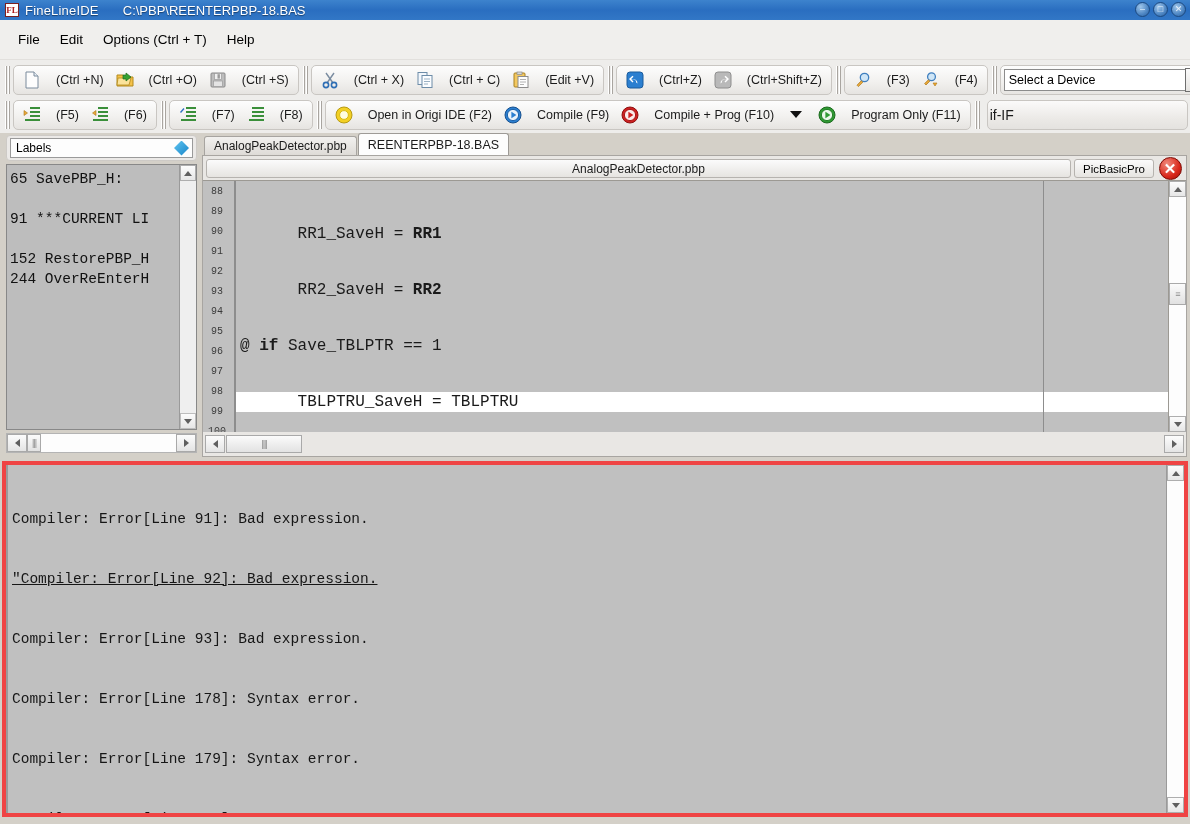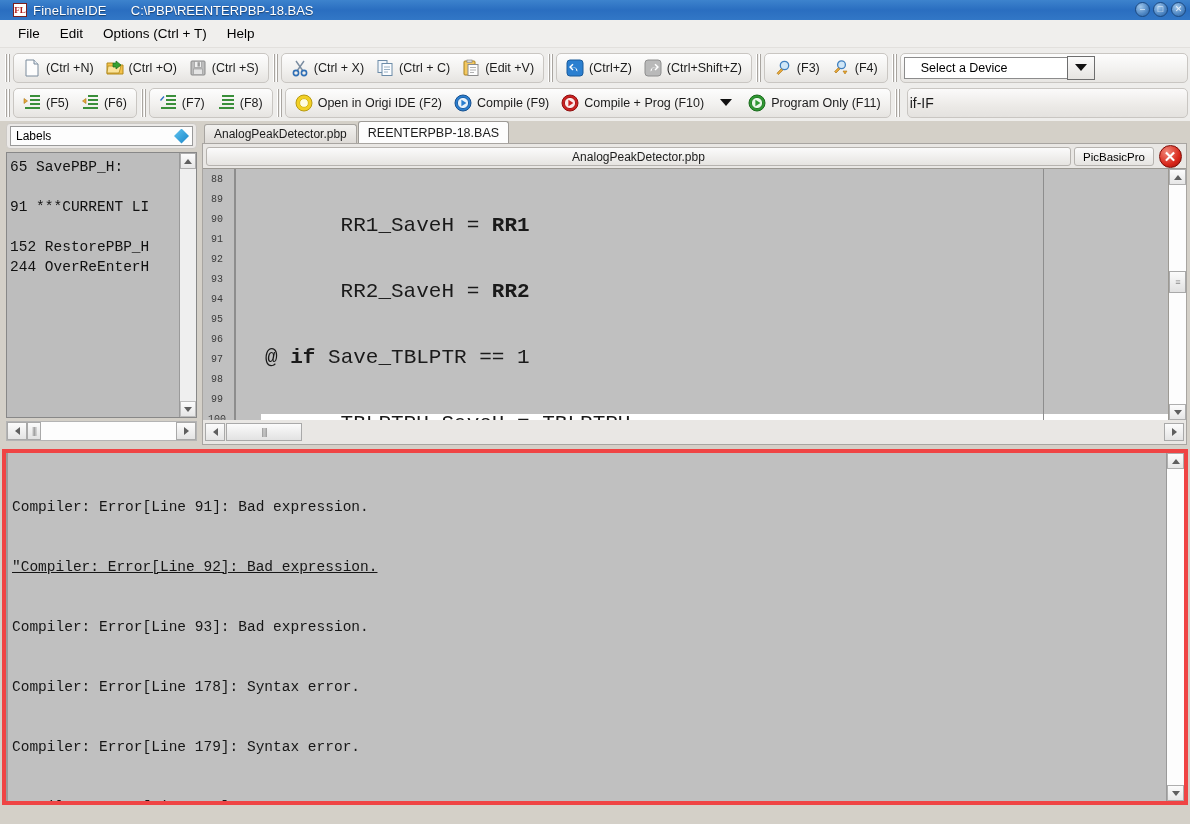--- a/index.html
+++ b/index.html
@@ -15,21 +15,21 @@
 
   
   #titlebar {
     height:20px;
     background:linear-gradient(to bottom,#3d83cd 0%,#2a6ec0 45%,#2567b9 55%,#3277c6 100%);
     display:flex; align-items:center;
     padding:0 2px;
     position:relative;
   }
   #app-icon {
-    width:14px;height:14px;margin-left:11px;margin-right:6px;
+    width:14px;height:14px;margin-left:3px;margin-right:6px;
     background:#fff;border:1px solid #7a2020;
     color:#b02020;font-size:9px;font-weight:bold;
     display:flex;align-items:center;justify-content:center;
     font-family:"Liberation Serif",serif;
     flex:none;
   }
   #app-title {
     color:#fff; font-size:13px; letter-spacing:.2px;
     text-shadow:0 1px 1px rgba(0,0,0,.45);
     white-space:nowrap;
@@ -42,21 +42,21 @@
   .winbtn {
     width:15px;height:15px;border-radius:50%;
     background:radial-gradient(circle at 35% 30%,#9fc6ea,#4d86c4 60%,#2b5e9c);
     border:1px solid #1d4a80;
     display:flex;align-items:center;justify-content:center;
     color:#e8f1fa;font-size:9px;line-height:1;
   }
 
   
   #menubar {
-    height:28px;background:#f0efed;
+    height:40px;background:#f0efed;
     display:flex;align-items:center;
     padding-left:8px;gap:0;
     border-bottom:1px solid #e2e0dd;
   }
   .menu-item {
     font-size:13.5px;color:#000;padding:3px 10px;white-space:nowrap;
   }
 
   
   #toolbars { background:#eeedeb; padding:2px 0 1px 0; }
@@ -67,36 +67,36 @@
       linear-gradient(to right,transparent 1px,#fff 1px,#fff 2px,#a9a5a0 2px,#a9a5a0 3px,transparent 3px),
       linear-gradient(to right,transparent 4px,#fff 4px,#fff 5px,#a9a5a0 5px,#a9a5a0 6px,transparent 6px);
   }
   .tbgroup {
     display:flex;align-items:center;height:30px;
     background:linear-gradient(to bottom,#fdfdfd,#f2f1ef 55%,#e6e4e1);
     border:1px solid #c9c6c2;border-radius:5px;
     padding:0 3px;margin-right:1px;
   }
   .tbtn {
-    display:flex;align-items:center;gap:5px;
+    display:flex;align-items:center;gap:15px;
     height:26px;padding:0 6px;border-radius:3px;
     white-space:nowrap;font-size:12.5px;color:#1b1b1b;
   }
   .ico { width:18px;height:18px;flex:none;display:block; }
 
   
   #device-wrap {
     display:flex;align-items:center;height:30px;flex:1;
     background:linear-gradient(to bottom,#fdfdfd,#f1f0ee 60%,#e7e5e2);
     border:1px solid #c9c6c2;border-radius:5px;padding:2px 3px;
   }
   #device-input {
-    height:22px;flex:none;width:164px;
+    height:22px;flex:none;width:182px;
     background:#fff;border:1px solid #8c8c8c;
-    font-size:12.5px;padding:1px 16px;color:#000;
+    font-size:12.5px;padding:1px 4px;color:#000;
     font-family:"Liberation Sans",sans-serif;
   }
   #device-arrow {
     width:28px;height:24px;flex:none;
     background:linear-gradient(to bottom,#fbfbfb,#e6e4e1);
     border:1px solid #6e6e6e;
     display:flex;align-items:center;justify-content:center;
     margin-left:-1px;
   }
   .caret-dn { width:0;height:0;border-left:6px solid transparent;border-right:6px solid transparent;border-top:7px solid #111; }
@@ -217,23 +217,23 @@
   #code-body { flex:1;display:flex;min-width:0;overflow:hidden;position:relative; }
   #gutter {
     width:33px;flex:none;background:#c0c0c0;
     border-right:2px solid #8d8d8d;
     font-family:"Liberation Mono","DejaVu Sans Mono",monospace;
     font-size:10px;color:#3b3b3b;
     padding-top:1px;
   }
   #gutter .gl { height:20px;line-height:20px;text-align:center;padding-right:3px; }
   #code-text {
-    flex:1;min-width:0;padding-top:1px;
+    flex:1;min-width:0;padding-top:7px;
     font-family:"Liberation Mono","DejaVu Sans Mono",monospace;
-    font-size:21px;color:#1a1a1a;white-space:pre;overflow:hidden;margin-left:25px;
+    font-size:16px;color:#1a1a1a;white-space:pre;overflow:hidden;
   }
   #code-text .cl { height:20px;line-height:20px;padding-left:4px; }
   #code-text .cl.cur { background:#fff; }
   #code-text b { font-weight:bold; }
   #code-right-margin {
     position:absolute;left:840px;top:0;bottom:0;width:1px;background:#8d8d8d;
   }
   #code-vsb {
     width:18px;flex:none;background:#fdfdfd;border-left:1px solid #9c9993;
     display:flex;flex-direction:column;

